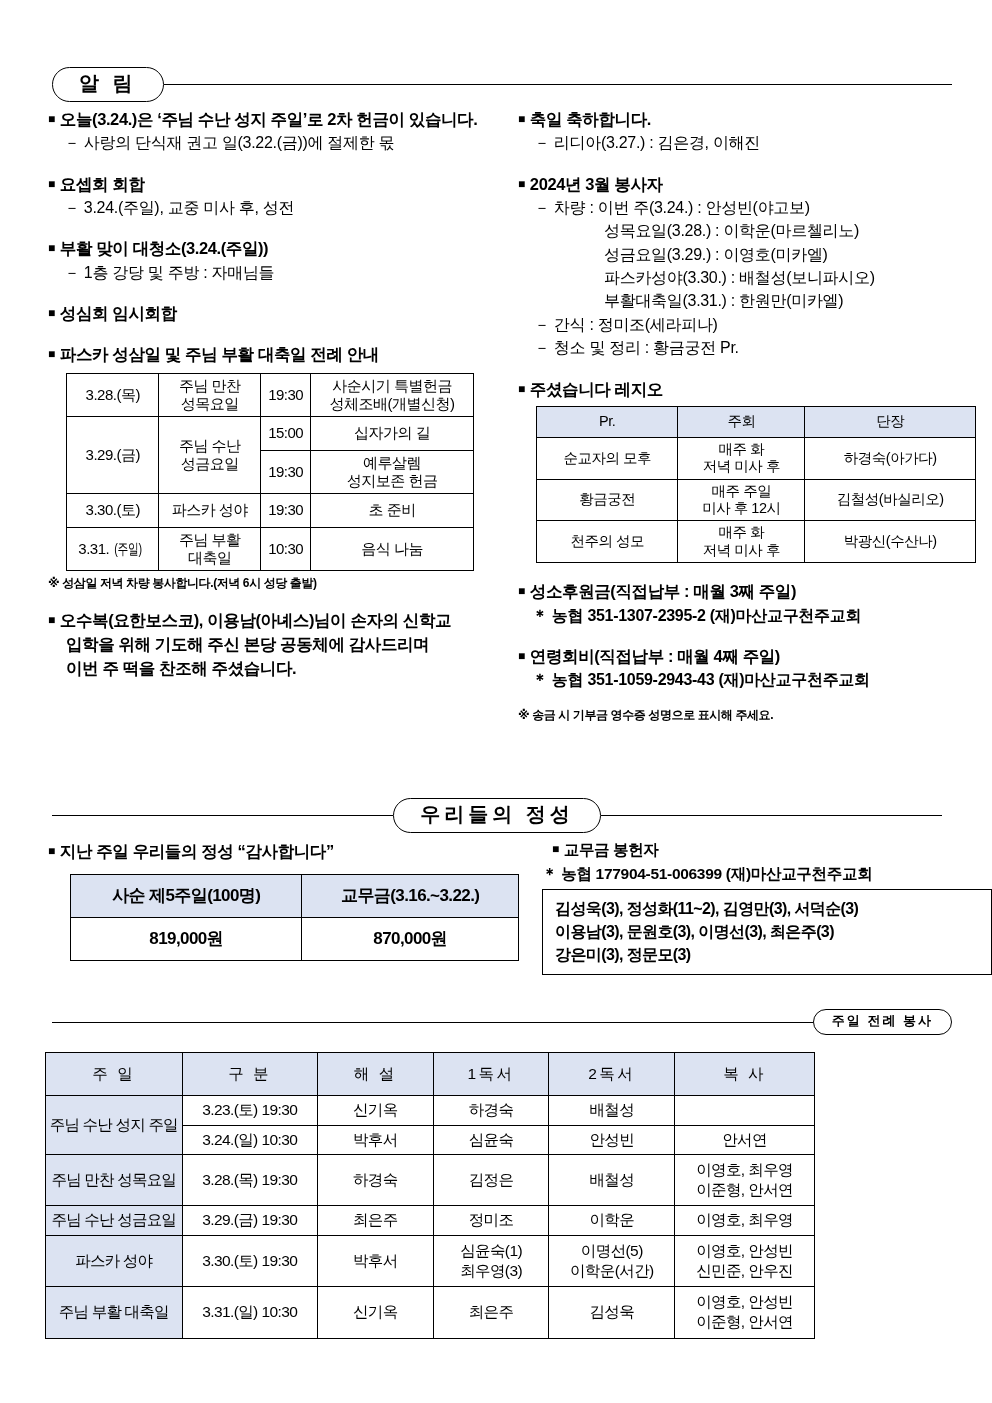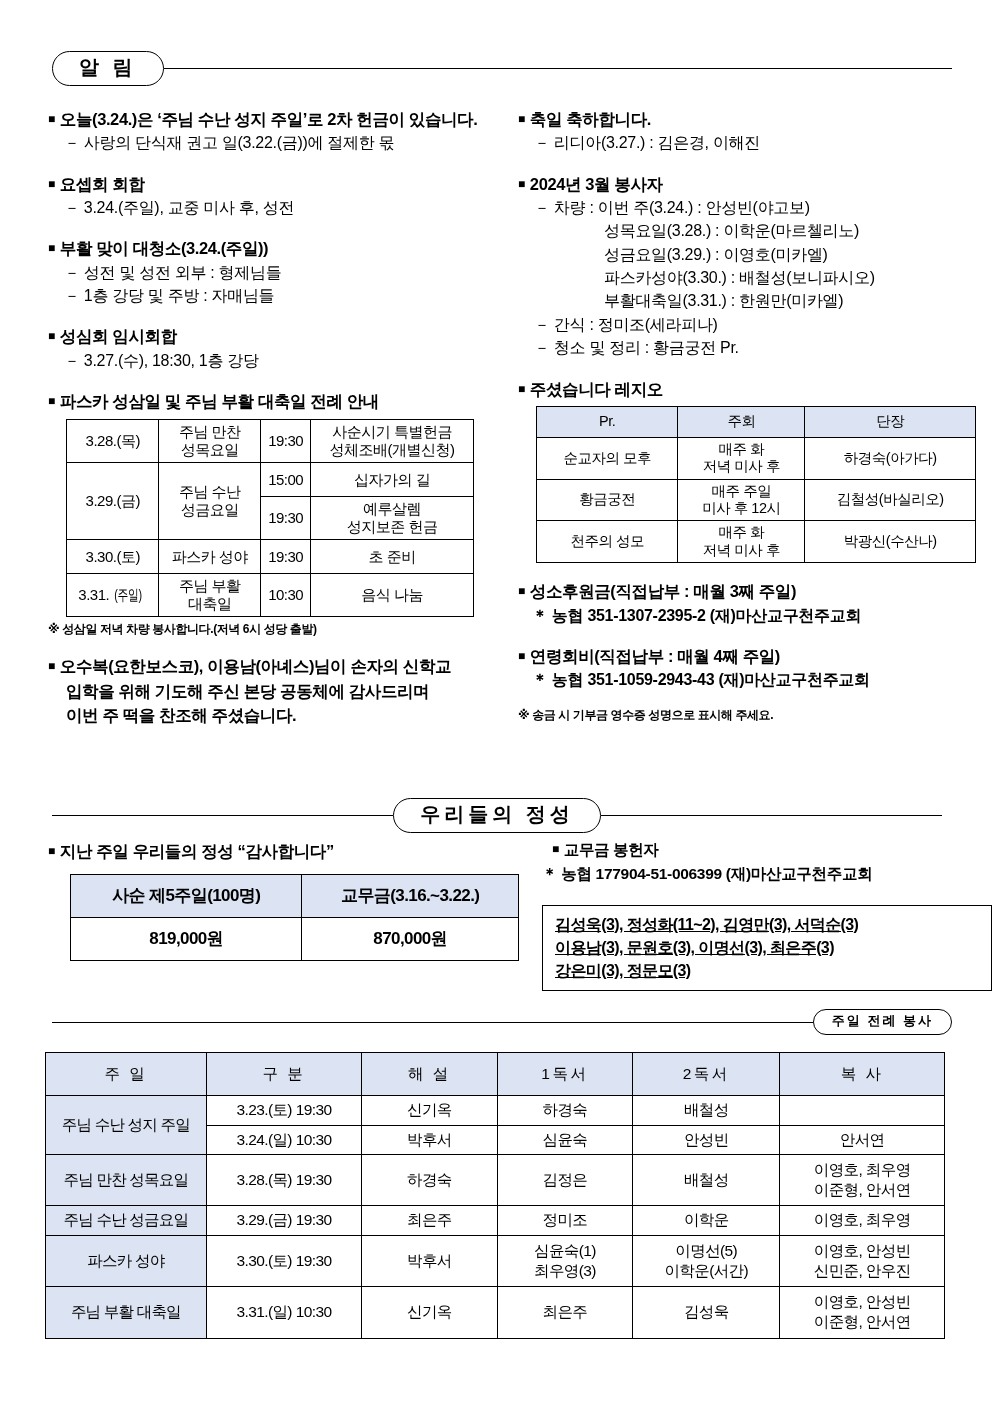--- a/index.html
+++ b/index.html
@@ -108,49 +108,48 @@
 
   
   #offering-table { width: 449px; margin: 12px 0 0 22px; }
   #offering-table td, #offering-table th {
     height: 36px; font-size: 17px; font-weight: bold; letter-spacing: -0.6px;
   }
 
   
   #donor-box {
     border: 1.4px solid #000;
-    margin: 20px 0 0 14px;
+    margin: 4px 0 0 14px;
     width: 450px;
     padding: 7px 12px 8px 12px;
     box-sizing: border-box;
-    text-decoration: underline;
   }
   #donor-box div {
     font-size: 16px; font-weight: bold; letter-spacing: -0.6px; line-height: 1.45;
   }
 
   
-  #service-table { width: 900px; margin: 12px 0 0 45px; }
+  #service-table { width: 770px; margin: 12px 0 0 45px; }
   #service-table td, #service-table th {
     font-size: 15.5px; letter-spacing: -0.6px; padding: 5px 3px;
   }
   #service-table th { height: 32px; letter-spacing: 2.5px; }
   #service-table td.rowhdr { background: #dce3f2; letter-spacing: -0.8px; }
   #service-table td.two { line-height: 1.3; }
   .squeeze { display: inline-block; transform: scaleX(0.72); transform-origin: center; }
 
   
   .blk { position: absolute; }
 </style>
 </head>
 <body>
 
 <div class="page">
 
-  <div class="blk" style="left:52px; top:48px; width:900px;">
+  <div class="blk" style="left:52px; top:64px; width:900px;">
     <div class="sec-head">
       <div class="pill">알 림</div>
       <div class="rule"></div>
     </div>
   </div>
 
   <div class="blk" style="left:48px; top:108px; width:940px;">
     <div class="cols">
 
       <div class="col-l">
@@ -162,28 +161,26 @@
         <div class="gap-m"></div>
 
         <div>
           <p class="bullet"><span class="sq">■</span><span>요셉회 회합</span></p>
           <p class="sub">－ 3.24.(주일), 교중 미사 후, 성전</p>
         </div>
         <div class="gap-m"></div>
 
         <div>
           <p class="bullet"><span class="sq">■</span><span>부활 맞이 대청소(3.24.(주일))</span></p>
-          <p class="sub">－ 성전 및 성전 외부 : 형제님들</p>
           <p class="sub">－ 1층 강당 및 주방 : 자매님들</p>
         </div>
         <div class="gap-m"></div>
 
         <div>
           <p class="bullet"><span class="sq">■</span><span>성심회 임시회합</span></p>
-          <p class="sub">－ 3.27.(수), 18:30, 1층 강당</p>
         </div>
         <div class="gap-m"></div>
 
         <div>
           <p class="bullet"><span class="sq">■</span><span>파스카 성삼일 및 주님 부활 대축일 전례 안내</span></p>
         </div>
 
         <table class="tbl" id="liturgy-table">
           <tbody id="liturgy-body">
               <tr>

